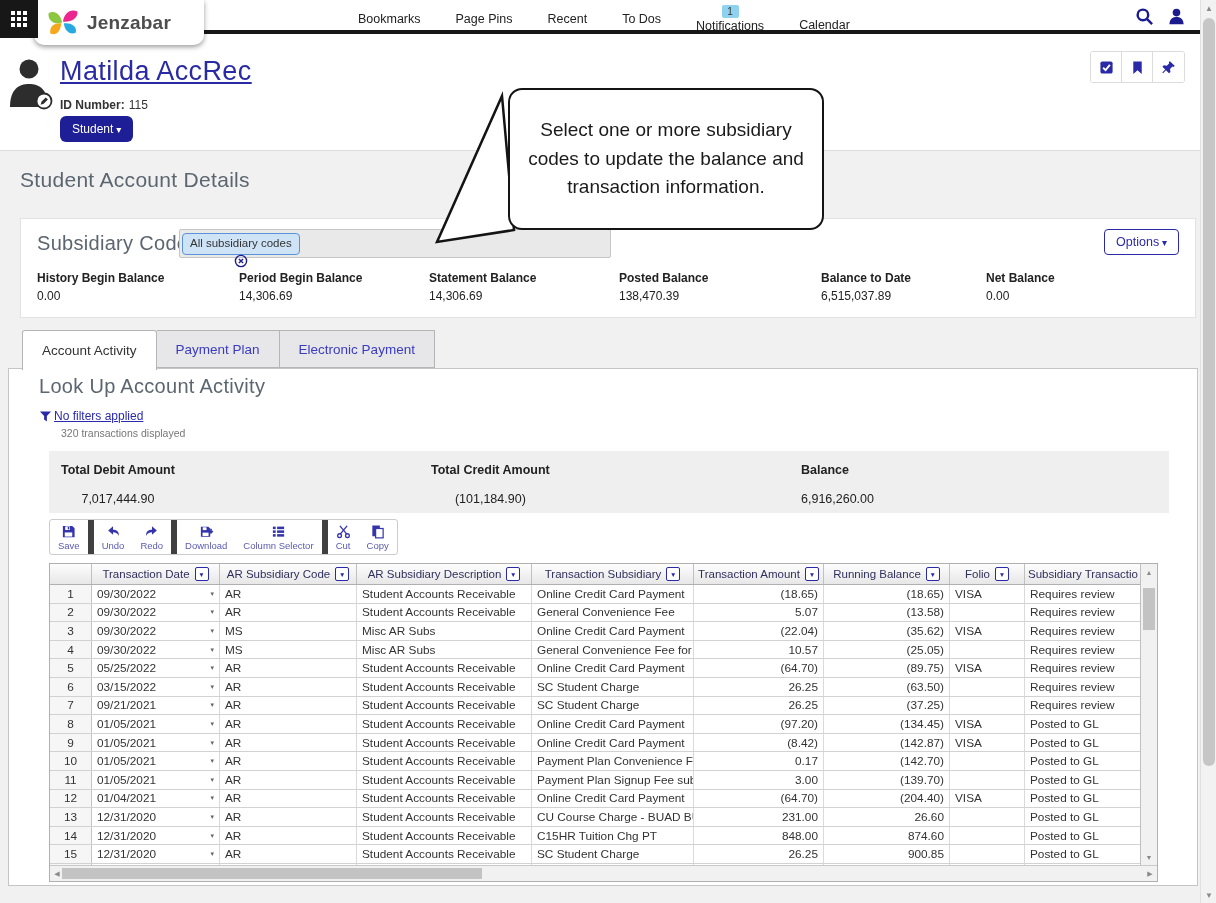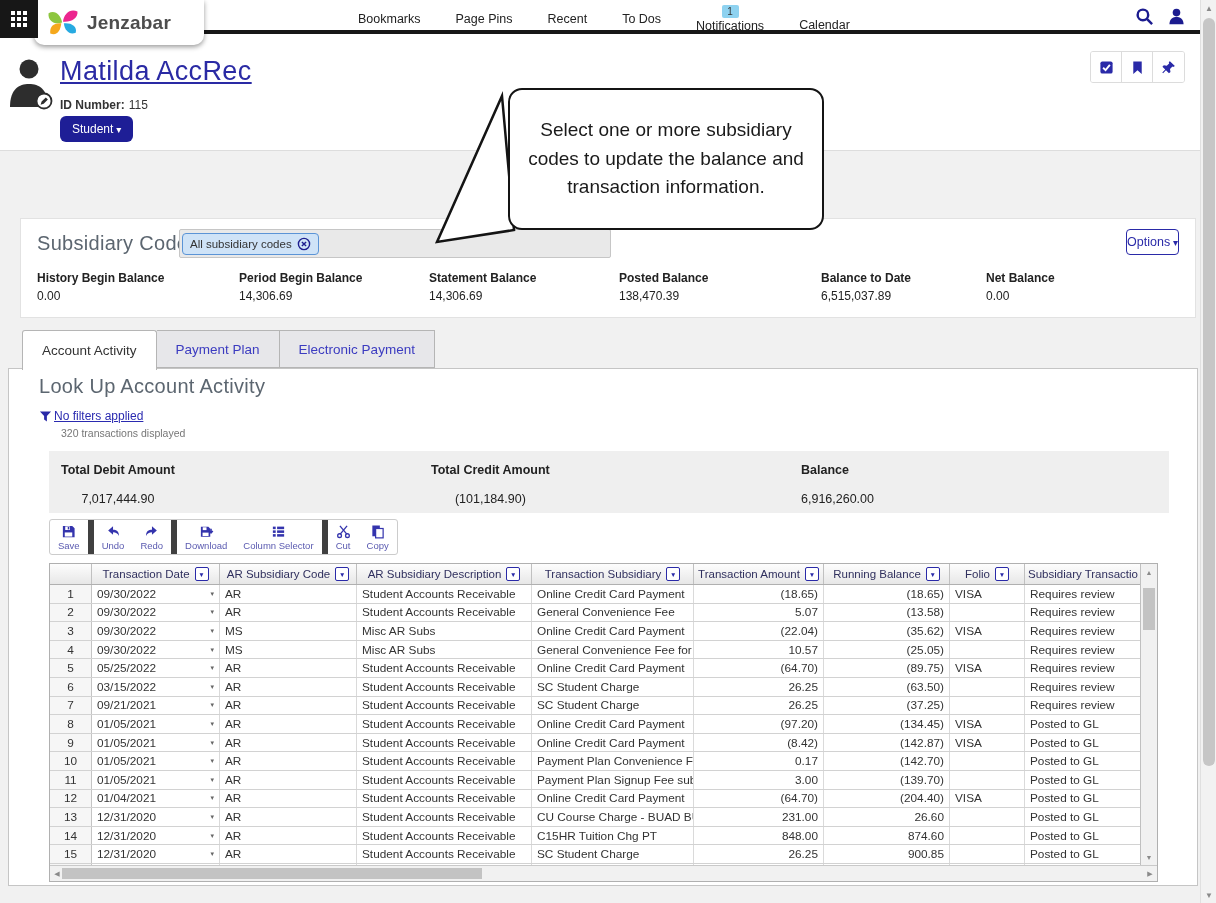--- a/index.html
+++ b/index.html
@@ -41,23 +41,23 @@
 
   
   .content-bg{position:absolute;left:0;top:150px;width:1200px;height:753px;background:#f1f1f1;border-top:1px solid #ddd;}
 
   .page-title{position:absolute;left:20px;top:168px;font-size:21px;color:#5c6670;letter-spacing:.3px;}
 
   
   .panel1{position:absolute;left:20px;top:218px;width:1176px;height:100px;background:#fff;border:1px solid #e2e2e2;}
   .sub-label{position:absolute;left:16px;top:13px;font-size:20px;color:#5c6670;letter-spacing:.3px;}
   .chips-input{position:absolute;left:158px;top:10px;width:432px;height:29px;background:#e9e9e9;border:1px solid #c6c6c6;border-radius:2px;display:flex;align-items:center;padding:2px;cursor:text;}
-  .chip{display:inline-flex;align-items:center;gap:5px;background:#cfe3f7;border:1px solid #5b94d6;border-radius:4px;font-size:11.5px;color:#333;padding:3px 7px;height:22px;}
+  .chip{display:inline-flex;align-items:center;gap:5px;background:#cfe3f7;border:1px solid #5b94d6;border-radius:4px;font-size:11.5px;color:#333;padding:3px 7px;height:22px;flex-direction:column;}
   .chip-x{display:inline-flex;cursor:pointer;}
-  .options-btn{position:absolute;right:16px;top:10px;background:#fff;border:1.5px solid #2a2aa8;color:#2a2aa8;border-radius:4px;font-size:12.5px;padding:5px 0;cursor:pointer;font-family:inherit;}
+  .options-btn{position:absolute;right:16px;top:10px;background:#fff;border:1.5px solid #2a2aa8;color:#2a2aa8;border-radius:4px;font-size:12.5px;padding:5px 11px;cursor:pointer;font-family:inherit;}
   .bal-field{position:absolute;top:52px;font-size:12px;color:#222;}
   .bal-field .lbl{font-weight:bold;display:block;}
   .bal-field .val{display:block;margin-top:4px;}
 
   
   .tabs{position:absolute;left:22px;top:330px;display:flex;z-index:3;}
   .tab{height:38px;padding:0 19px;display:flex;align-items:center;font-size:13.5px;color:#3b3bc0;
        background:#e7e7ea;border:1px solid #b5b5b5;border-left:none;cursor:pointer;}
   .tab:first-child{border-left:1px solid #b5b5b5;border-radius:3px 0 0 0;}
   .tab.active{background:#fff;color:#333;height:40px;border-bottom:none;border-radius:3px 3px 0 0;border-left:1px solid #b5b5b5;}
@@ -221,20 +221,21 @@
       <button class="qa-btn">
         <span class="icn">
           <svg width="15" height="15" viewBox="0 0 16 16" fill="#2a2aa8">
             <path d="M9.5 1.2 L14.8 6.5 L13 7.4 L12.2 7 L9.6 9.6 L10.1 12.7 L8.5 14.2 L5.3 11 L2.2 14.1 L1.4 13.3 L4.5 10.2 L1.5 7.2 L3 5.7 L6.1 6.2 L8.7 3.6 L8.3 2.2 Z"></path>
           </svg>
         </span>
       </button>
     </div>
 
   <div class="content-bg"></div>
+  <div class="page-title">Student Account Details</div>
 
   <div class="panel1">
     <div class="sub-label">Subsidiary Code</div>
     <div class="chips-input">
       <span class="chip">
         <span>All subsidiary codes</span>
         <span class="chip-x icn">
           <svg width="14" height="14" viewBox="0 0 16 16">
               <circle cx="8" cy="8" r="6.4" fill="none" stroke="#1e1e8f" stroke-width="1.6"></circle>
               <path d="M5.6 5.6 l4.8 4.8 M10.4 5.6 l-4.8 4.8" stroke="#1e1e8f" stroke-width="1.6"></path>

